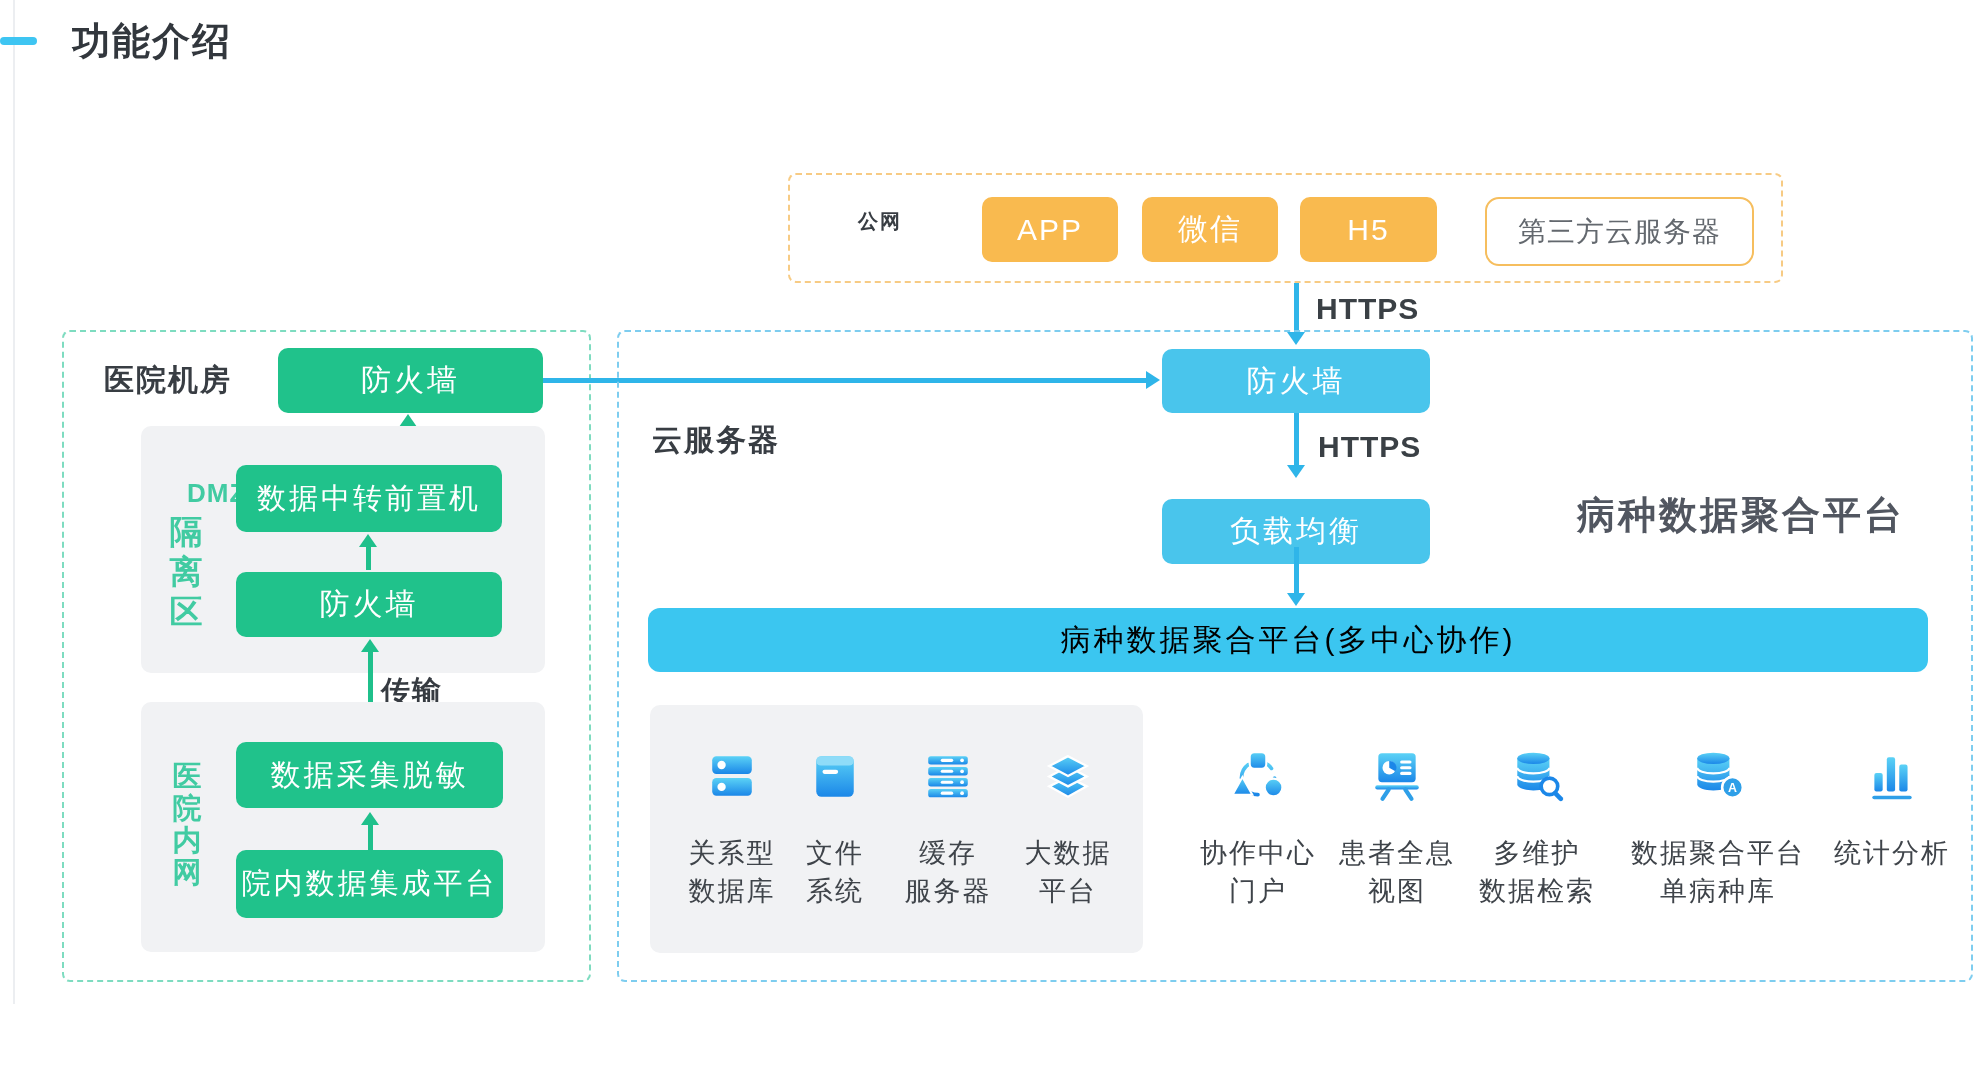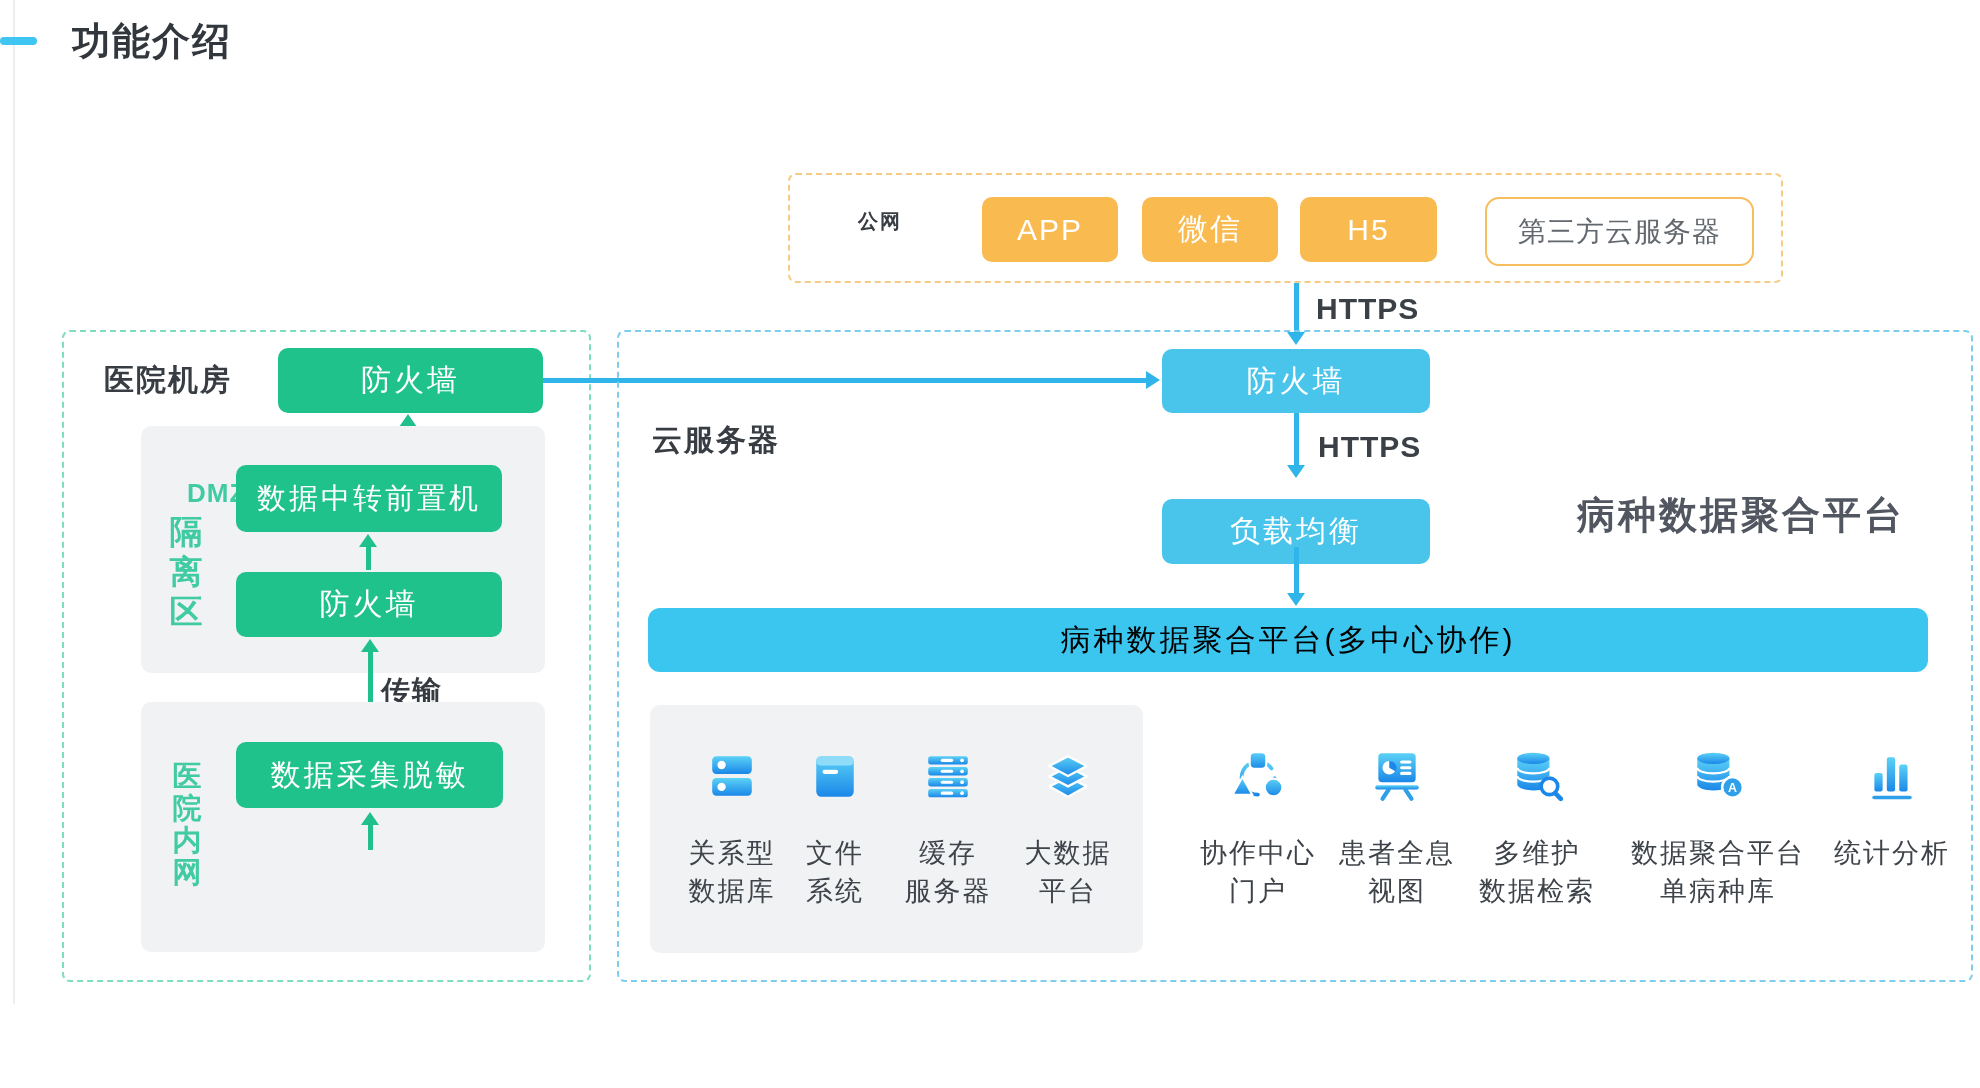--- a/index.html
+++ b/index.html
@@ -105,20 +105,21 @@
   <div class="abs arr arr-v g arr-up" style="left:366px;top:546px;height:24px;"></div>
   <div class="abs node green" style="left:236px;top:572px;width:266px;height:65px;">防火墙</div>
 
   <div class="abs arr arr-v g arr-up" style="left:368px;top:651px;height:91px;"></div>
   <div class="abs flow-label" style="left:381px;top:672px;">传输</div>
 
   <div class="abs panel" style="left:141px;top:702px;width:404px;height:250px;"></div>
   <div class="abs vert-label" style="left:171px;top:760px;width:32px;font-size:29px;line-height:32px;">医院内网</div>
   <div class="abs node green" style="left:236px;top:742px;width:267px;height:66px;">数据采集脱敏</div>
   <div class="abs arr arr-v g arr-up" style="left:368px;top:824px;height:26px;"></div>
+  <div class="abs node green" style="left:236px;top:850px;width:267px;height:68px;font-size:29px;">院内数据集成平台</div>
 
   <div class="abs frame blue" style="left:617px;top:330px;width:1352px;height:648px;"></div>
   <div class="abs zone-label" style="left:652px;top:420px;">云服务器</div>
 
   <div class="abs node blue" style="left:1162px;top:349px;width:268px;height:64px;">防火墙</div>
 
   <div class="abs arr arr-v b arr-down" style="left:1294px;top:413px;height:53px;"></div>
   <div class="abs https-label" style="left:1318px;top:430px;">HTTPS</div>
 
   <div class="abs node blue" style="left:1162px;top:482px;width:268px;height:65px;margin-top:17px;">负载均衡</div>

